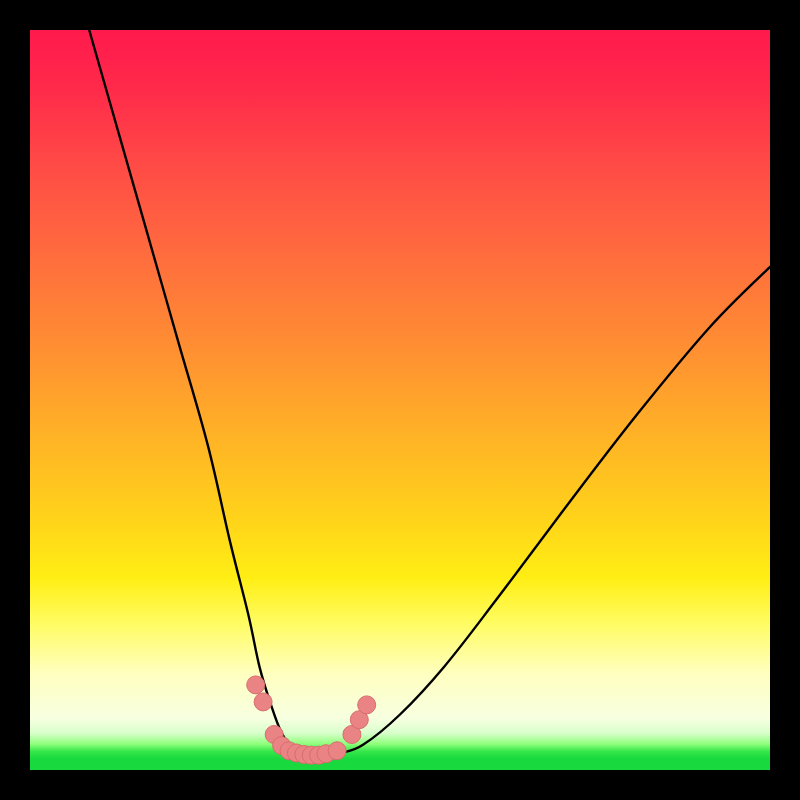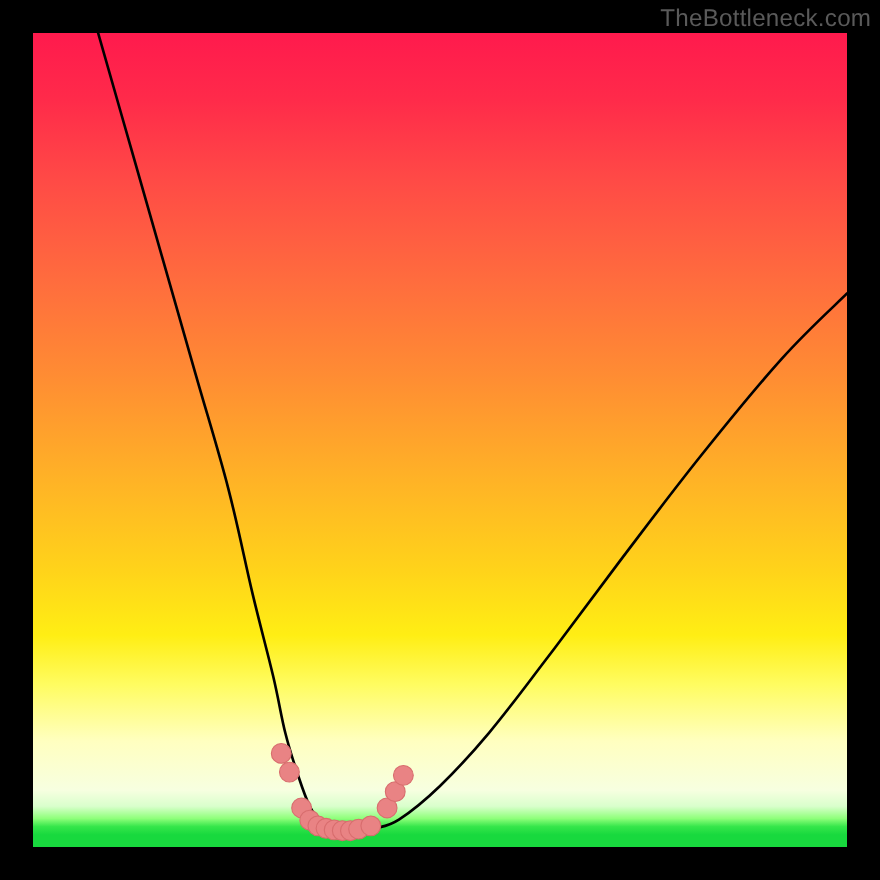--- a/index.html
+++ b/index.html
@@ -81,14 +81,13 @@
           <circle cx="281.20" cy="725.20" r="9" fill="#e98384" stroke="#d86d6e" stroke-width="1"></circle>
           <circle cx="288.60" cy="725.20" r="9" fill="#e98384" stroke="#d86d6e" stroke-width="1"></circle>
           <circle cx="296.00" cy="723.72" r="9" fill="#e98384" stroke="#d86d6e" stroke-width="1"></circle>
           <circle cx="307.10" cy="720.76" r="9" fill="#e98384" stroke="#d86d6e" stroke-width="1"></circle>
           <circle cx="321.90" cy="704.48" r="9" fill="#e98384" stroke="#d86d6e" stroke-width="1"></circle>
           <circle cx="329.30" cy="689.68" r="9" fill="#e98384" stroke="#d86d6e" stroke-width="1"></circle>
           <circle cx="336.70" cy="674.88" r="9" fill="#e98384" stroke="#d86d6e" stroke-width="1"></circle>
         </g>
     </svg>
   </div>
-  <div class="watermark">TheBottleneck.com</div>
 </div>
 
 </body></html>

